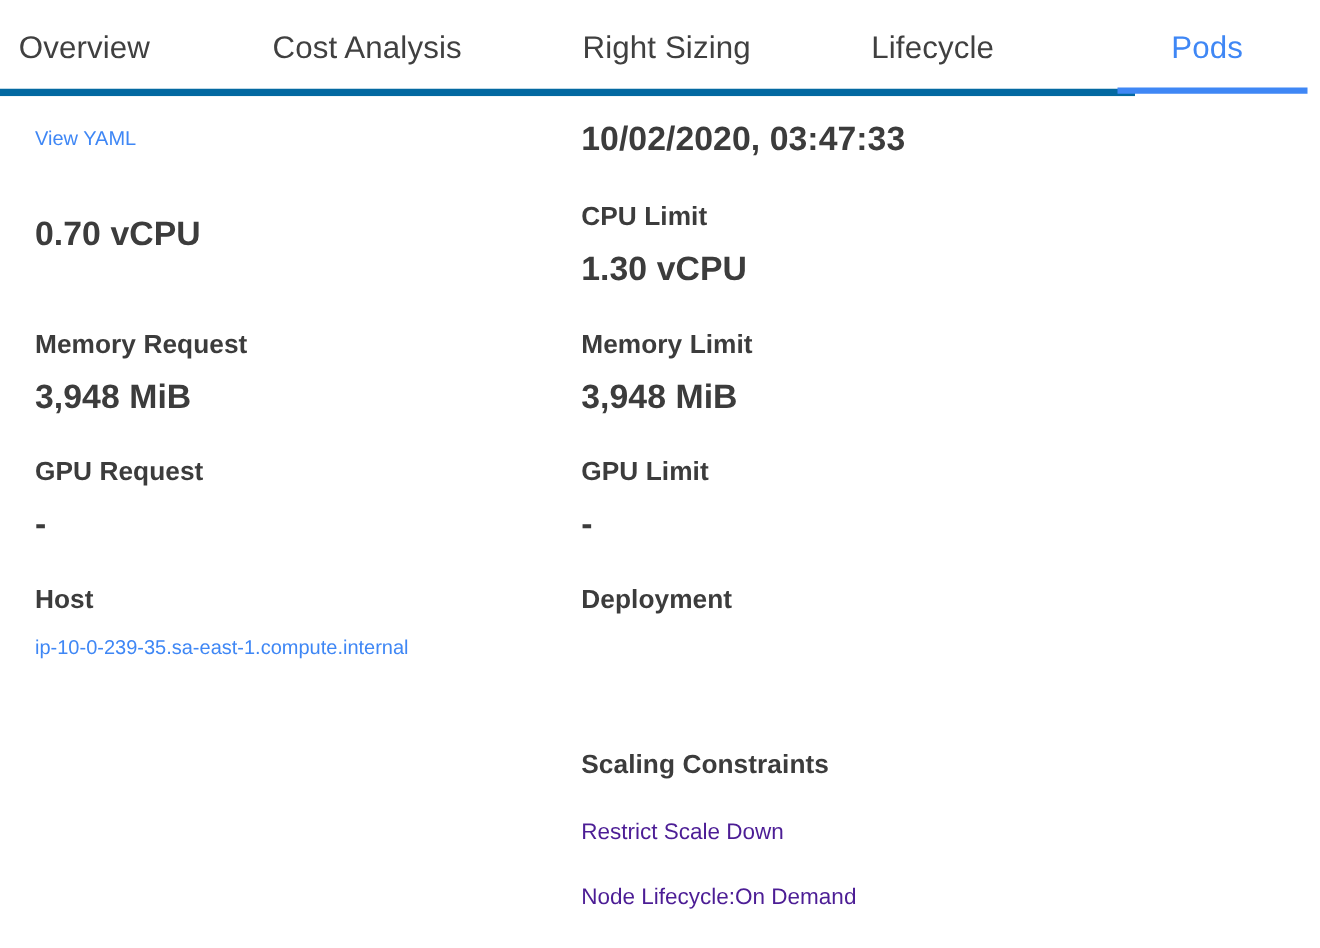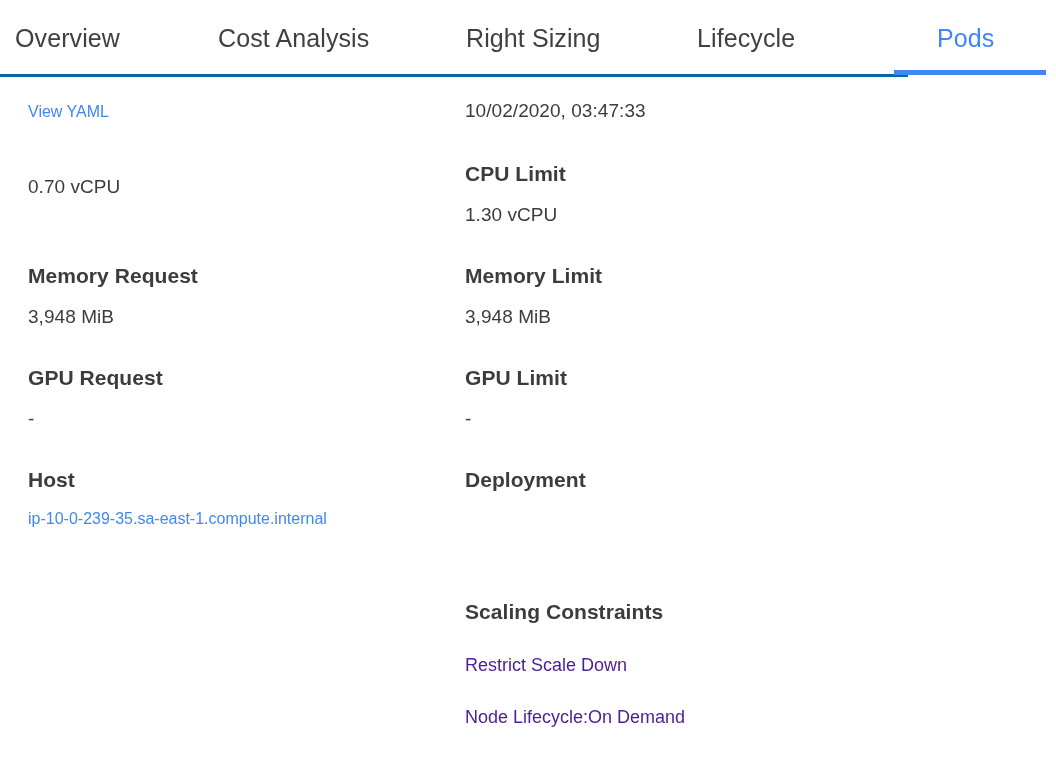--- a/index.html
+++ b/index.html
@@ -10,21 +10,21 @@
     background: #ffffff;
     font-family: "Liberation Sans", sans-serif;
     -webkit-font-smoothing: antialiased;
   }
 
   
   #tab-bar {
     position: relative;
     height: 77px;
     width: 908px;
-    border-bottom: 3px solid #0369a1;
+    border-bottom: 6px solid #0369a1;
     background: #ffffff;
   }
 
   .tab {
     position: absolute;
     top: 0;
     height: 76px;
     display: flex;
     align-items: center;
     font-size: 25px;
@@ -70,22 +70,22 @@
   .field-label {
     font-size: 21px;
     font-weight: 700;
     color: #3c3c3c;
     line-height: 28px;
     letter-spacing: 0.05px;
     white-space: nowrap;
   }
 
   .field-value {
-    font-size: 19px;
-    font-weight: 400;
+    font-size: 27px;
+    font-weight: 700;
     color: #3c3c3c;
     line-height: 30px;
     letter-spacing: 0.05px;
   }
 
   .field-value.link,
   a.link-text {
     color: #3f87f5;
     text-decoration: none;
     cursor: pointer;

